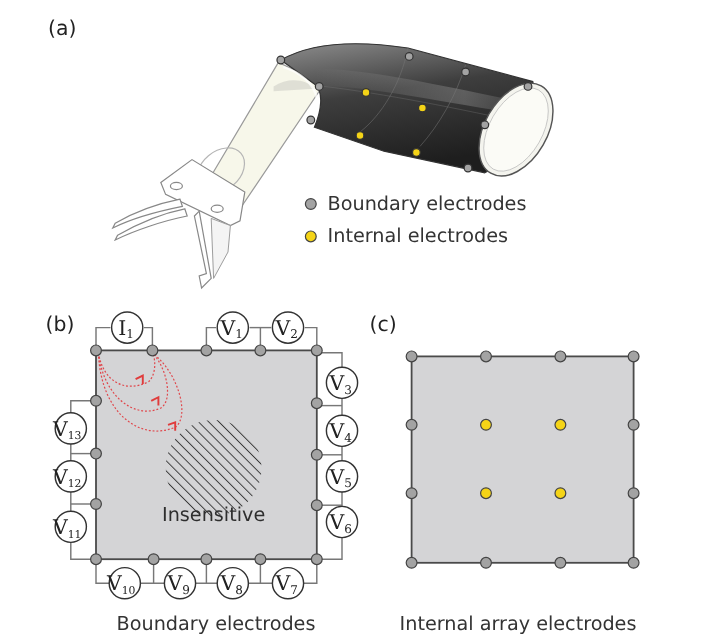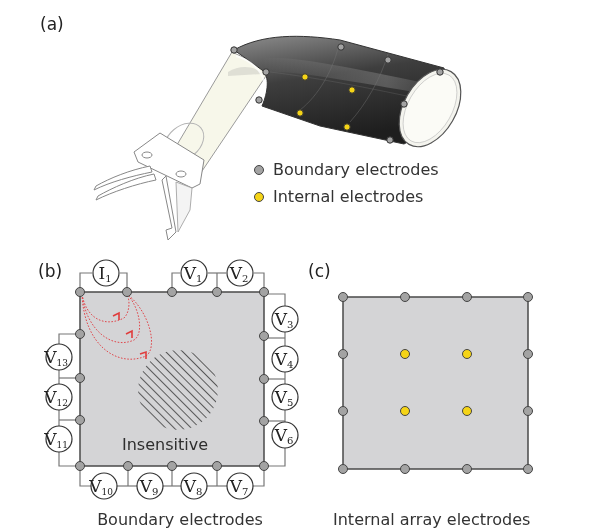--- a/index.html
+++ b/index.html
@@ -240,18 +240,18 @@
         <circle cx="405" cy="469" r="4.5" fill="#a3a3a3" stroke="#444" stroke-width="1"></circle>
         <circle cx="467" cy="469" r="4.5" fill="#a3a3a3" stroke="#444" stroke-width="1"></circle>
         <circle cx="528" cy="469" r="4.5" fill="#a3a3a3" stroke="#444" stroke-width="1"></circle>
       </g>
   </g>
 </svg>
 
 <div class="abs legend-text" style="left:273px; top:160px;">Boundary electrodes</div>
 <div class="abs legend-text" style="left:273px; top:187px;">Internal electrodes</div>
 
-<div class="abs" style="left:122px; top:418px; width:112px; font-size:16px; line-height:21px; color:#2e2e2e;margin-top:16px;">
+<div class="abs" style="left:122px; top:418px; width:112px; text-align:center; font-size:16px; line-height:21px; color:#2e2e2e;">
   <div>Insensitive</div>
 </div>
 
 <div class="abs caption" style="left:90px; top:510px; width:180px; text-align:center;">Boundary electrodes</div>
 <div class="abs caption" style="left:333px; top:510px; width:210px; text-align:left;">Internal array electrodes</div>
 
 </body></html>

